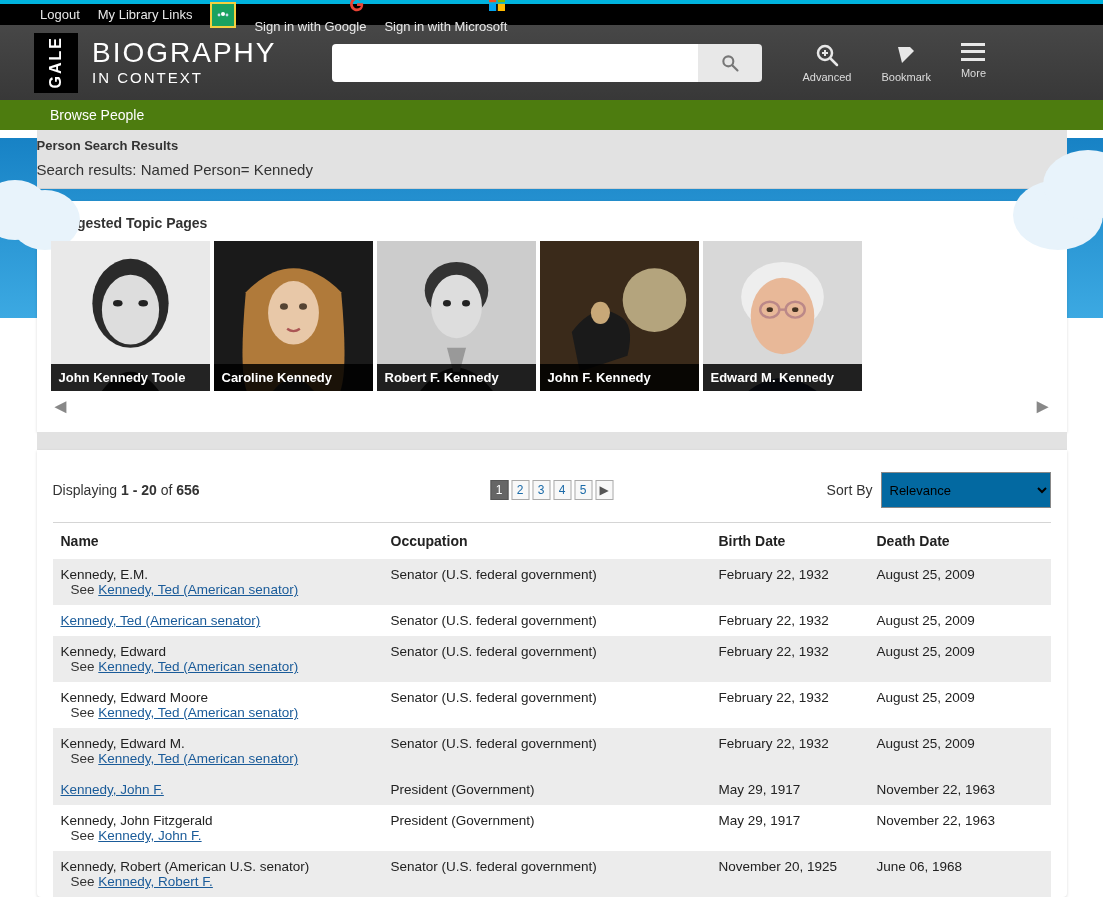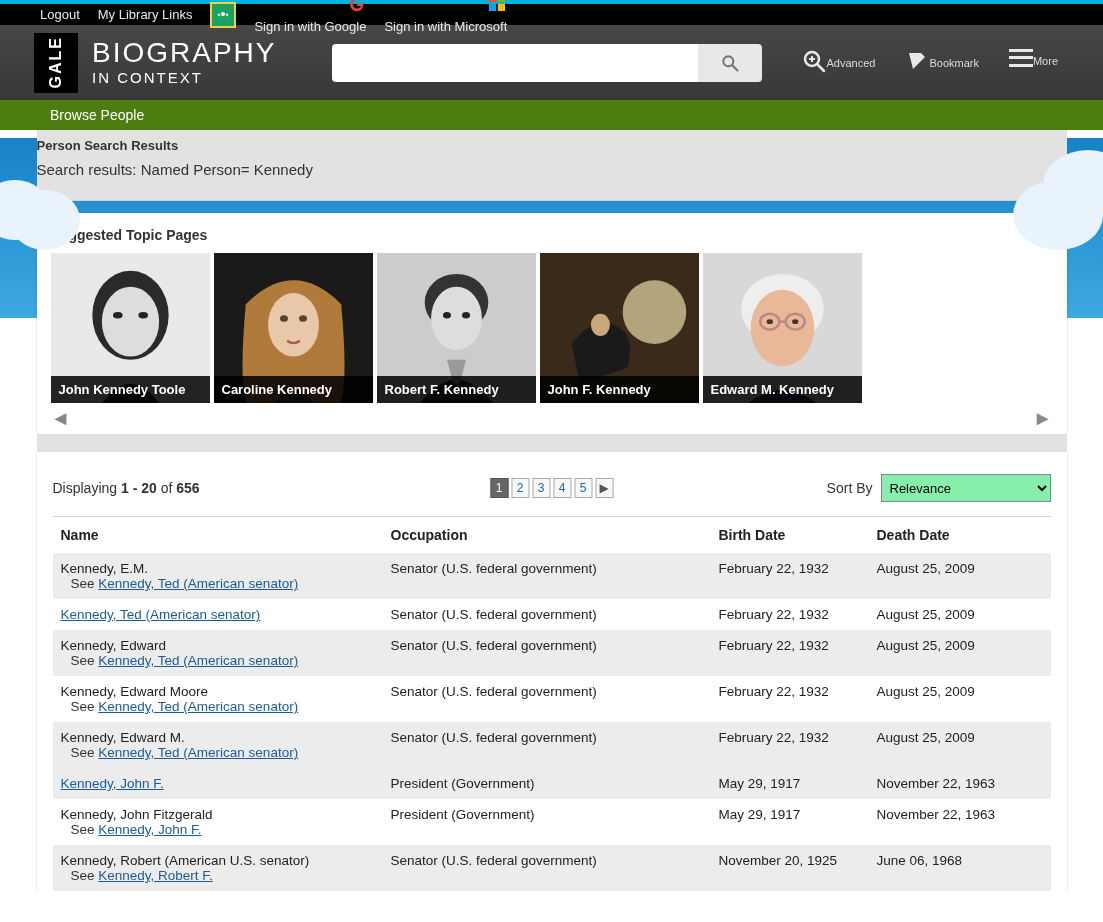--- a/index.html
+++ b/index.html
@@ -18,38 +18,38 @@
   .gale-square { width: 44px; height: 60px; background: #000; display: flex; align-items: center; justify-content: center; }
   .gale-square span { color:#fff; font-weight:bold; font-size:16px; writing-mode: vertical-rl; transform: rotate(180deg); letter-spacing: 2px; }
   .brand-title { font-size: 28px; letter-spacing: 2px; font-weight: 400; line-height: 1; }
   .brand-sub { font-size: 15px; letter-spacing: 2px; font-weight: 400; margin-top: 2px; }
 
   .search-wrap { margin-left: 56px; display: flex; align-items: center; }
   .search-input { width: 366px; height: 38px; border: none; border-radius: 4px 0 0 4px; padding: 0 12px; font-size: 14px; background: #fff; }
   .search-btn { width: 64px; height: 38px; border: none; border-radius: 0 4px 4px 0; background: #e8e8e8; cursor: pointer; display: flex; align-items: center; justify-content: center; }
 
   .toolbar { margin-left: 40px; display: flex; gap: 30px; align-items: flex-start; }
-  .tool { display: flex; align-items: center; cursor: pointer; color: #ddd; font-size: 11px; }
+  .tool { display: flex; flex-direction: column; align-items: center; cursor: pointer; color: #ddd; font-size: 11px; }
   .tool svg { width: 24px; height: 24px; fill: #e8e8e8; margin-bottom: 4px; }
   .tool .bars { width: 24px; height: 18px; display:flex; flex-direction:column; justify-content:space-between; margin-bottom:6px; }
   .tool .bars span{ height:3px; background:#e8e8e8; display:block; }
 
   .subnav { background: #4d7c0f; height: 30px; display: flex; align-items: center; padding: 0 50px; color: #fff; font-size: 14px; }
   .subnav a { color:#fff; text-decoration:none; }
 
   .bg-band { position: absolute; top: 138px; left:0; width:100%; height:300px; background: linear-gradient(#1782c5, #3ca9e2 60%, #fff 60%); z-index:-1; }
   .cloud-l { position:absolute; top:180px; left:-20px; width:70px; height:60px; background:#e8f3fb; border-radius:50%; box-shadow: 30px 10px 0 #e8f3fb; }
   .cloud-r { position:absolute; top:150px; right:-30px; width:90px; height:70px; background:#e8f3fb; border-radius:50%; box-shadow: -30px 30px 0 #e8f3fb; }
 
   .content { width: 1030px; margin: 0 auto; }
-  .crumb-block { background: #e2e2e2; padding: 8px 10px 22px 0; border-bottom:1px solid #d0d0d0; }
+  .crumb-block { background: #e2e2e2; padding: 8px 10px 10px 0; border-bottom:1px solid #d0d0d0; }
   .crumb1 { font-weight: bold; font-size: 13px; color: #333; }
   .crumb2 { font-size: 15px; color: #333; margin-top: 8px; }
 
-  .topic-panel { background: #fff; margin-top: 12px; padding: 14px 14px 4px 14px; border-radius: 4px 4px 0 0; box-shadow: 0 1px 3px rgba(0,0,0,0.15); }
+  .topic-panel { background: #fff; margin-top: 12px; padding: 14px 14px 14px 14px; border-radius: 4px 4px 0 0; box-shadow: 0 1px 3px rgba(0,0,0,0.15); }
   .topic-title { font-weight: bold; font-size: 14px; margin-bottom: 10px; color:#333; }
   .topic-row { display: flex; gap: 4px; }
   .topic-card { position: relative; width: 159px; height: 150px; background: #0c4a6e; overflow:hidden; cursor:pointer; flex-shrink:0; }
   .topic-img { width:100%; height:100%; display:flex; align-items:center; justify-content:center; }
   .topic-caption { position:absolute; bottom:0; left:0; right:0; background: rgba(0,0,0,0.85); color:#fff; font-weight:bold; font-size:13px; padding: 6px 8px; }
   .carousel-arrows { display:flex; justify-content:space-between; padding: 4px 0 0 0; }
   .car-arrow { color:#888; font-size:20px; cursor:pointer; user-select:none; }
 
   
   .topic-img svg { width:100%; height:100%; }
@@ -58,21 +58,21 @@
 
   .results-panel { background:#fff; padding: 16px 16px 0 16px; box-shadow: 0 1px 3px rgba(0,0,0,0.15); border-radius:0 0 4px 4px; position:relative; }
   .results-header { display:flex; align-items:center; justify-content: space-between; padding: 6px 0 14px 0; border-bottom: 1px solid #d5d5d5; }
   .disp { font-size: 14px; color:#333; }
   .disp b { font-weight:bold; }
   .pager { display:flex; gap:3px; position:absolute; left:50%; transform:translateX(-50%); }
   .pg { display:inline-flex; width:18px; height:20px; align-items:center; justify-content:center; border:1px solid #aaa; background:#f8f8f8; font-size:12px; cursor:pointer; color:#1a6aa8; }
   .pg.active { background:#666; color:#fff; border-color:#555; }
   .pg.nav { color:#555; }
   .sortby { display:flex; align-items:center; gap:8px; font-size:14px; color:#333; }
-  .sortby select { width:170px; height:28px; border:1px solid #888; font-size:13px; padding:0 4px; background:#86efac; }
+  .sortby select { width:170px; height:36px; border:1px solid #888; font-size:13px; padding:0 4px; background:#0369a1; }
 
   table.results { width:100%; border-collapse: collapse; margin-top: 0; }
   table.results th { text-align:left; font-size:14px; font-weight:bold; padding: 10px 8px; color:#222; }
   table.results td { padding: 8px 8px; font-size: 13.5px; color:#222; vertical-align: top; }
   table.results tbody tr.odd { background:#ececec; }
   .name-main { color:#222; }
   .name-link { color:#1a5b99; text-decoration: underline; cursor:pointer; }
   .see { margin-left: 10px; color:#333; }
   .see a { color:#1a5b99; text-decoration:underline; }
 

